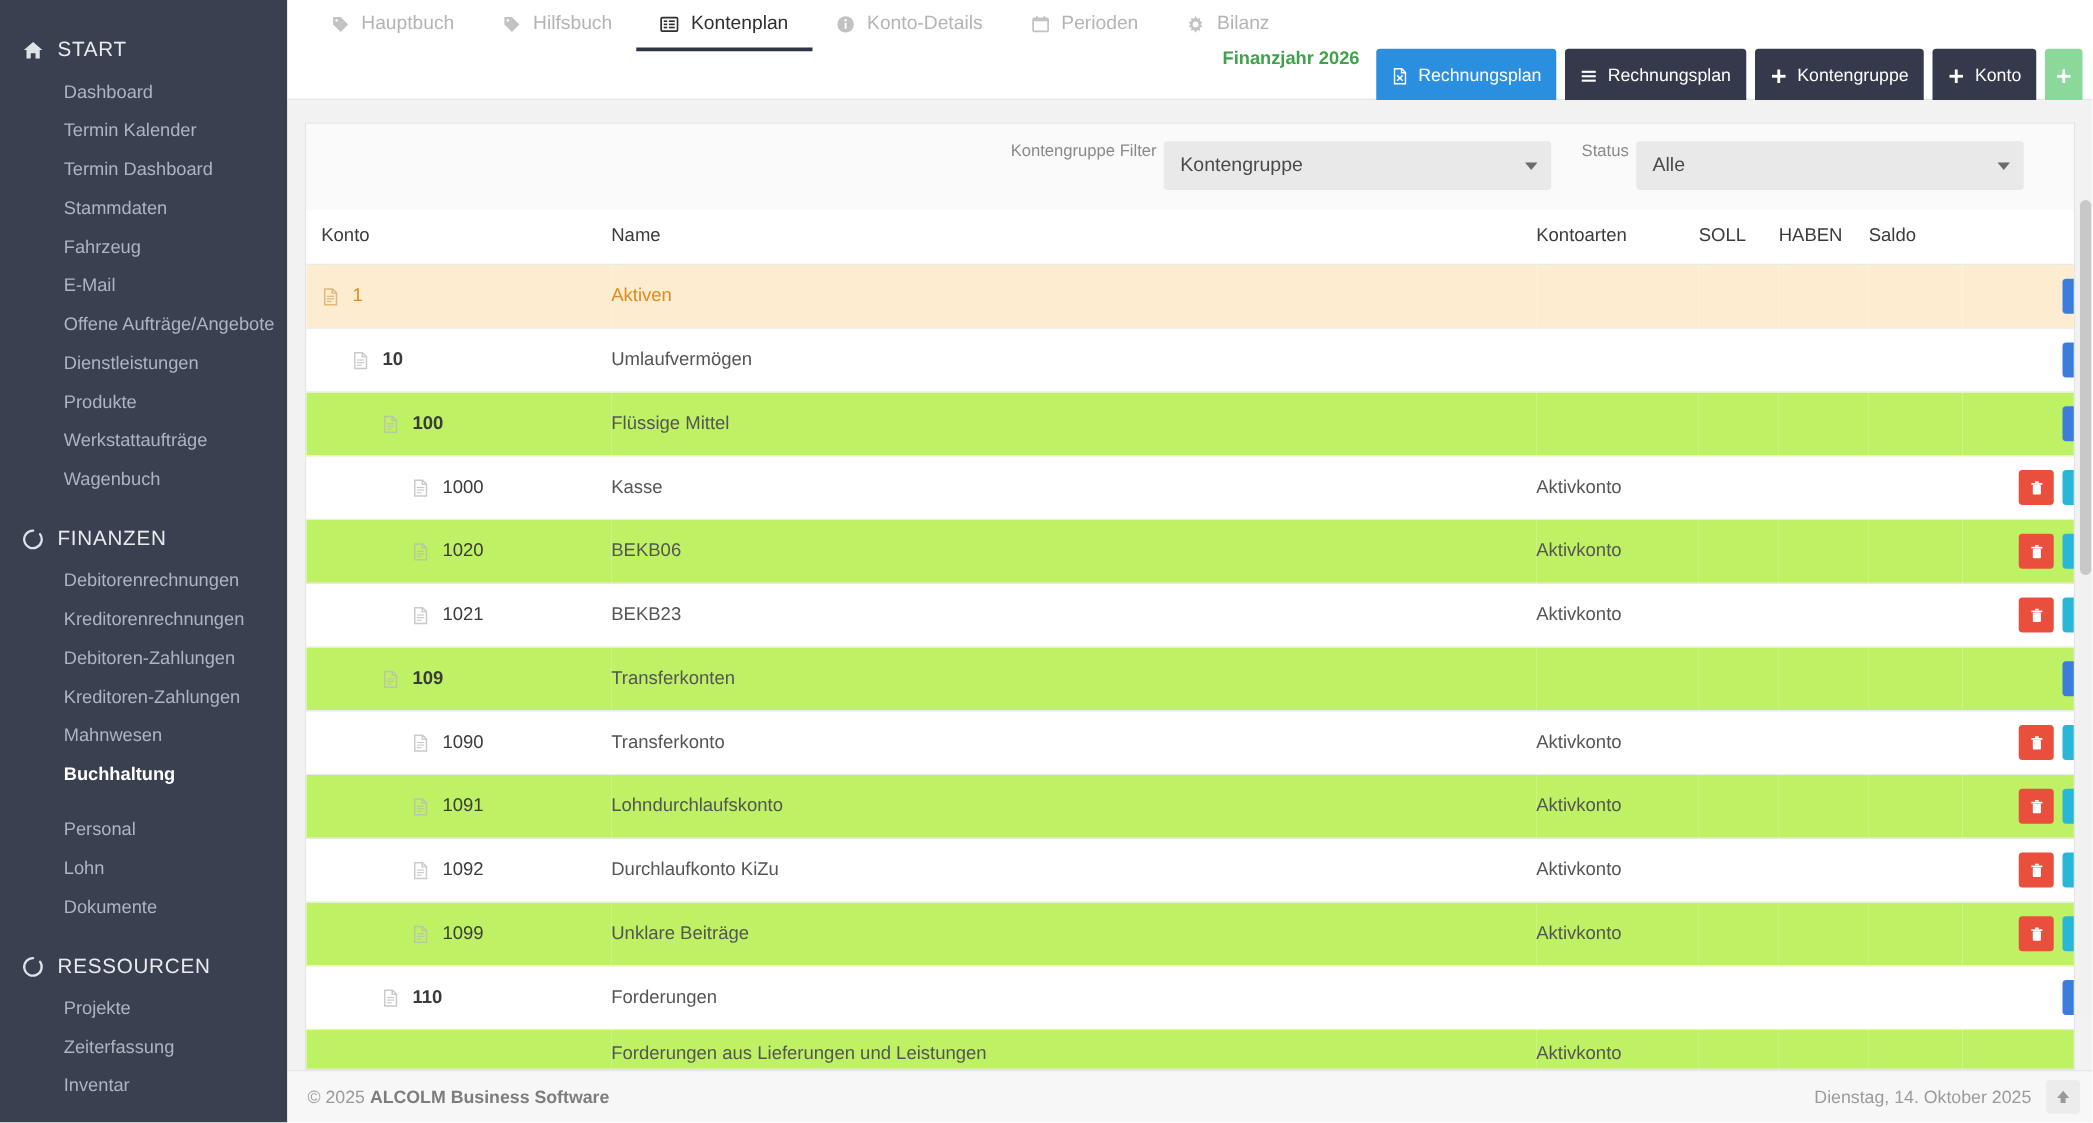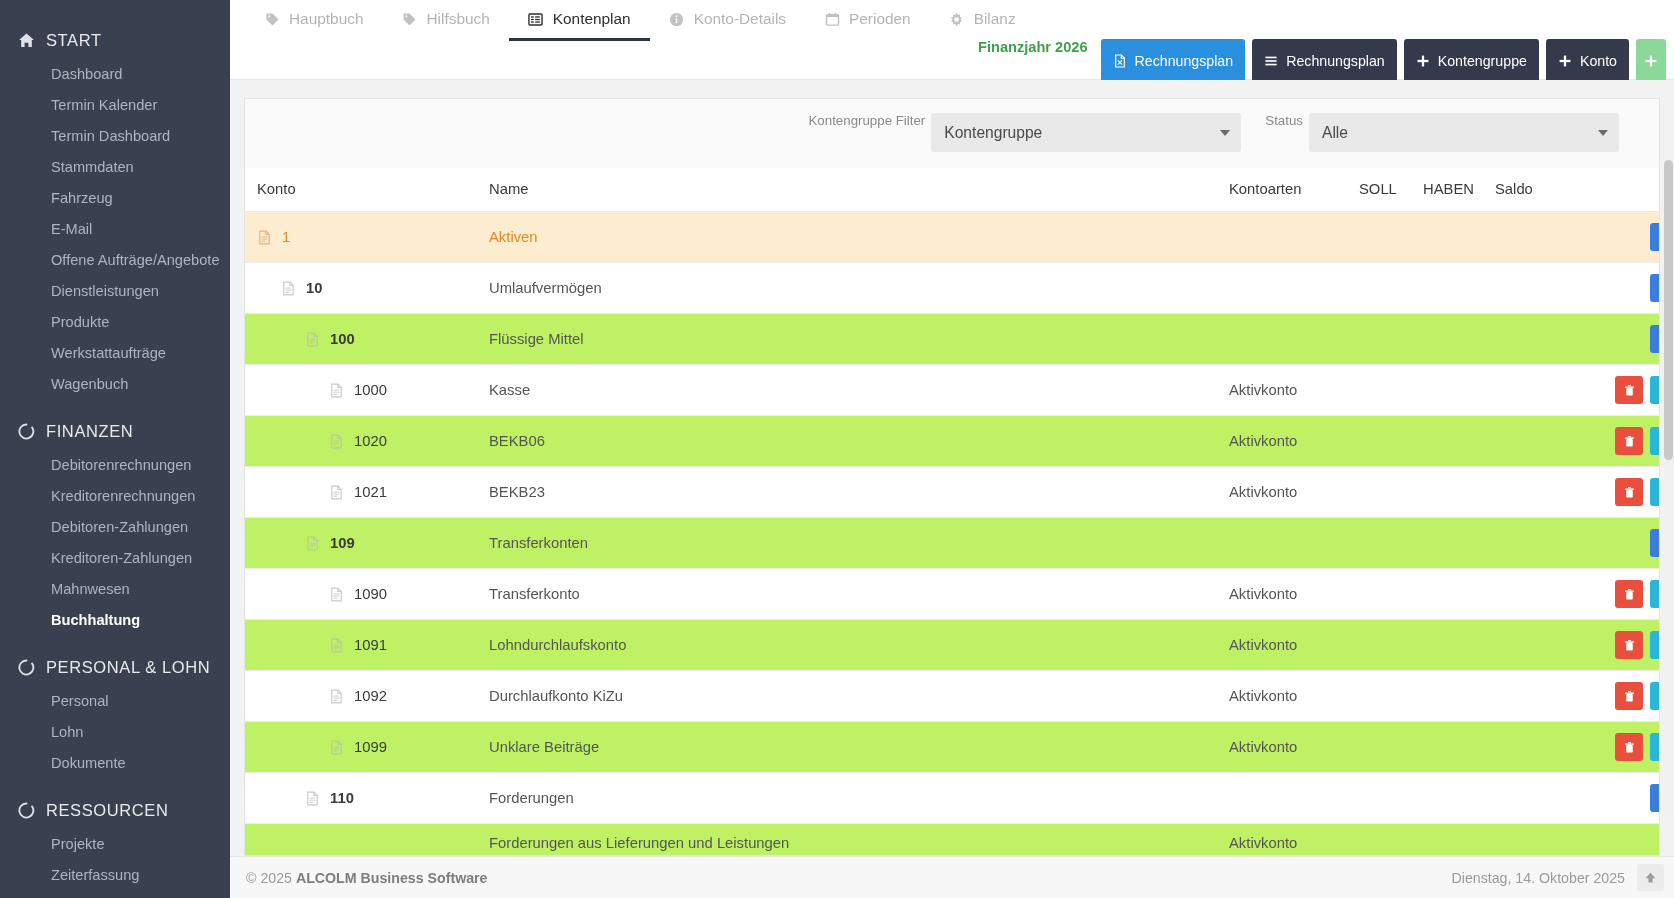--- a/index.html
+++ b/index.html
@@ -257,28 +257,20 @@
           </span>
           <span class="sec-label">FINANZEN</span>
         </div>
         <div class="nav-item">Debitorenrechnungen</div>
         <div class="nav-item">Kreditorenrechnungen</div>
         <div class="nav-item">Debitoren-Zahlungen</div>
         <div class="nav-item">Kreditoren-Zahlungen</div>
         <div class="nav-item">Mahnwesen</div>
         <div class="nav-item active">Buchhaltung</div>
         <div class="sec-gap"></div>
-        <div class="nav-section">
-          <span class="sec-ico">
-            <svg width="17" height="17" viewBox="0 0 16 16" aria-hidden="true">
-              <path d="M8 1.4 A6.6 6.6 0 1 0 13.2 4.1" stroke="#dfe2e8" stroke-width="1.7" fill="none" stroke-linecap="round"></path>
-            </svg>
-          </span>
-          <span class="sec-label">PERSONAL &amp; LOHN</span>
-        </div>
         <div class="nav-item">Personal</div>
         <div class="nav-item">Lohn</div>
         <div class="nav-item">Dokumente</div>
         <div class="sec-gap"></div>
         <div class="nav-section">
           <span class="sec-ico">
             <svg width="17" height="17" viewBox="0 0 16 16" aria-hidden="true">
               <path d="M8 1.4 A6.6 6.6 0 1 0 13.2 4.1" stroke="#dfe2e8" stroke-width="1.7" fill="none" stroke-linecap="round"></path>
             </svg>
           </span>

